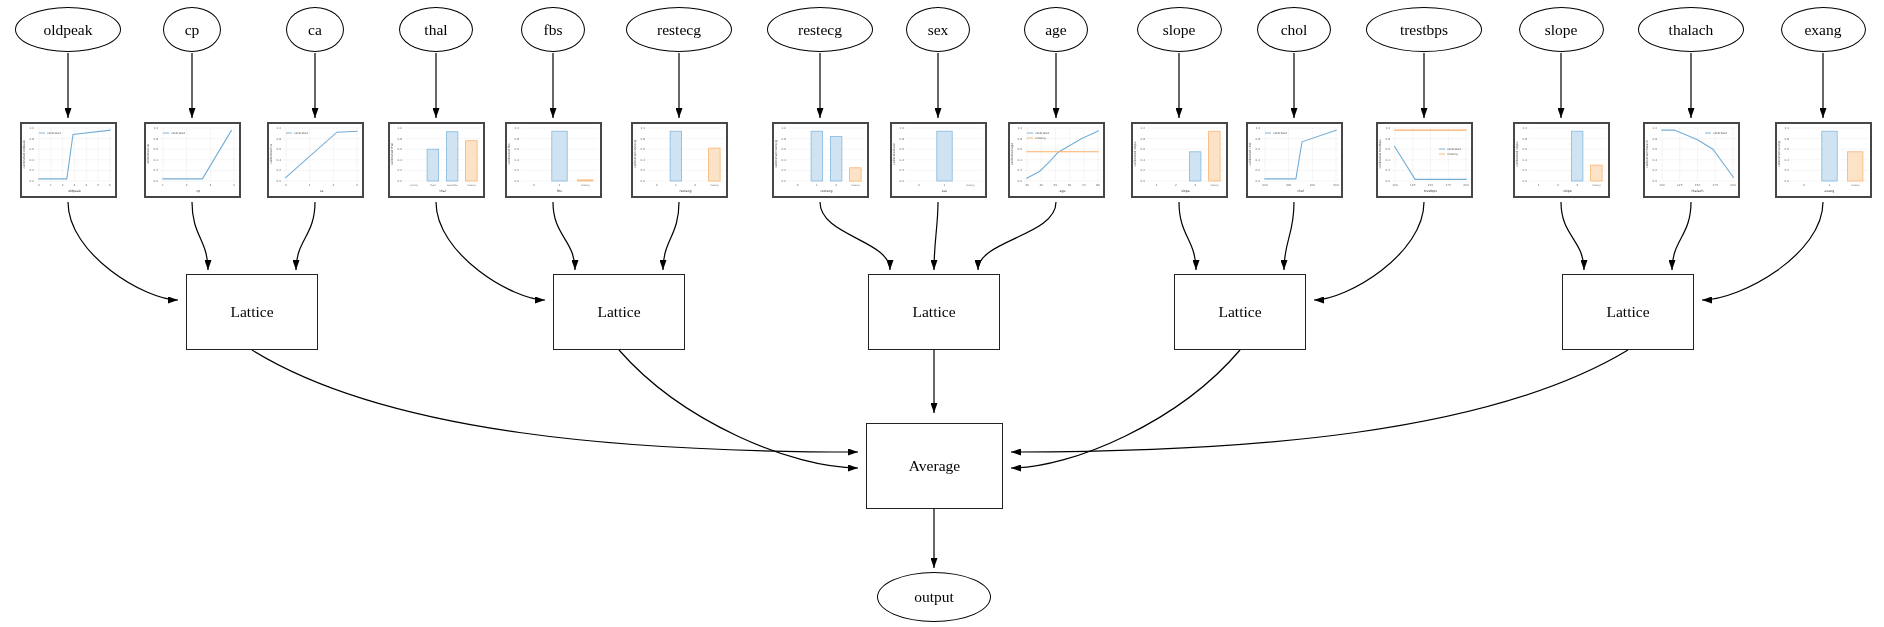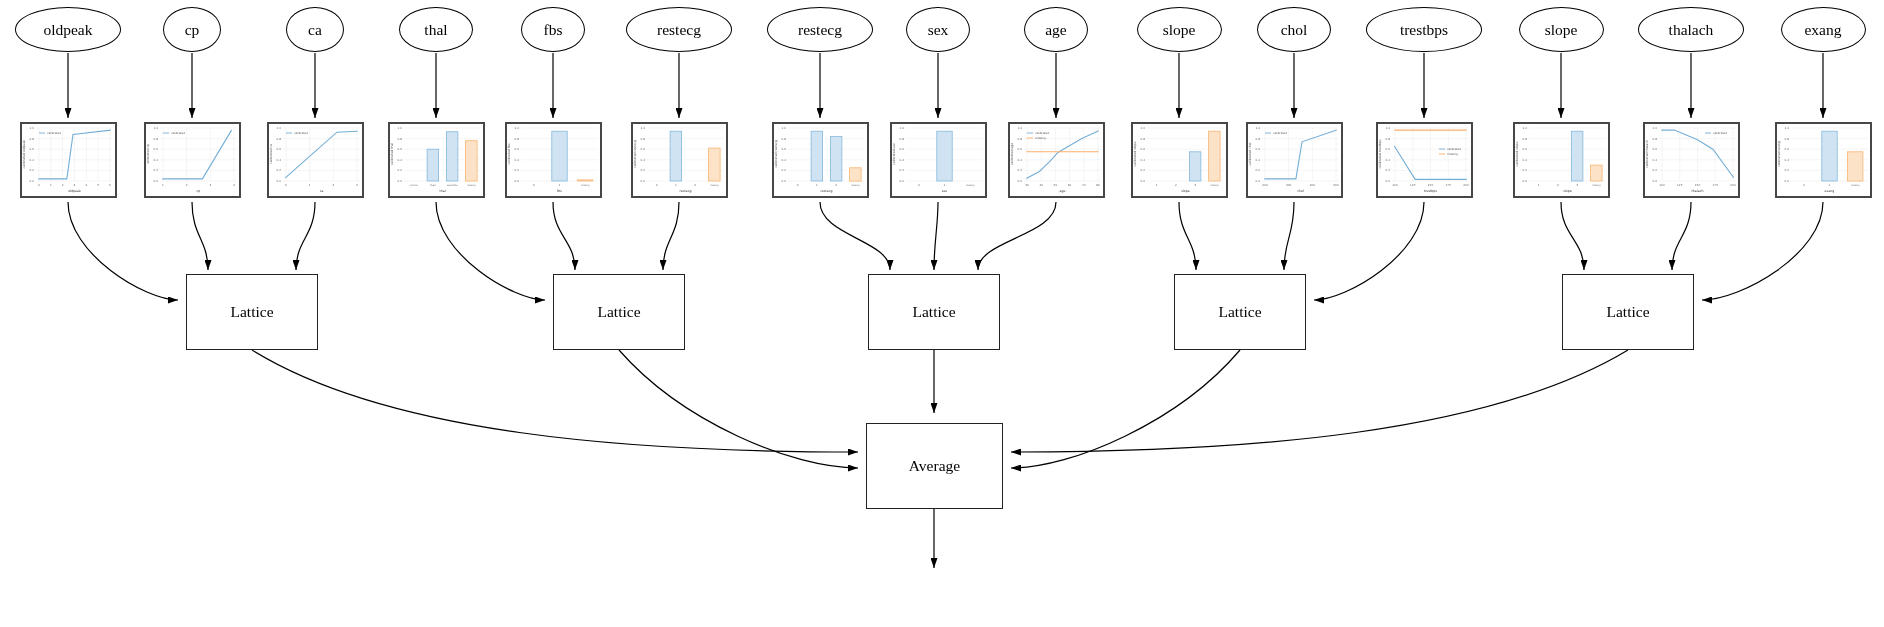--- a/index.html
+++ b/index.html
@@ -60,20 +60,21 @@
         <path d="M 619,350 C 682,422 792,468 858,468" fill="none" stroke="#000000" stroke-width="1.2" marker-end="url(#ah)"></path>
         <path d="M 934,350 L 934,413" fill="none" stroke="#000000" stroke-width="1.2" marker-end="url(#ah)"></path>
         <path d="M 1240,350 C 1179,422 1072,468 1011,468" fill="none" stroke="#000000" stroke-width="1.2" marker-end="url(#ah)"></path>
         <path d="M 1628,350 C 1489,434 1246,452 1011,452" fill="none" stroke="#000000" stroke-width="1.2" marker-end="url(#ah)"></path>
         <path d="M 934,500 L 934,568" fill="none" stroke="#000000" stroke-width="1.2" marker-end="url(#ah)"></path>
       </g>
   </svg>
 
   <div class="bnode" id="avg-node" style="left:866px;top:423px;width:137px;height:86px;">Average</div>
 
+  <div class="enode" id="out-node" style="left:877px;top:572px;width:114px;height:50px;">output</div>
 <div class="enode" style="left: 14.9px; top: 7px; width: 106.2px; height: 45px;">oldpeak</div>
     <svg width="97" height="76" viewBox="0 0 97 76" class="chart" style="position: absolute; left: 19.5px; top: 122px;">
       <rect x="1" y="1" width="95" height="74" fill="#fff" stroke="#474747" stroke-width="2"></rect>
       <line x1="16" y1="59" x2="93" y2="59" stroke="#ebebeb" stroke-width="0.5"></line>
       <text x="14" y="60" font-size="2.8" fill="#666666" text-anchor="end">0.0</text>
       <line x1="16" y1="48.4" x2="93" y2="48.4" stroke="#ebebeb" stroke-width="0.5"></line>
       <text x="14" y="49.4" font-size="2.8" fill="#666666" text-anchor="end">0.2</text>
       <line x1="16" y1="37.8" x2="93" y2="37.8" stroke="#ebebeb" stroke-width="0.5"></line>
       <text x="14" y="38.8" font-size="2.8" fill="#666666" text-anchor="end">0.4</text>
       <line x1="16" y1="27.2" x2="93" y2="27.2" stroke="#ebebeb" stroke-width="0.5"></line>

